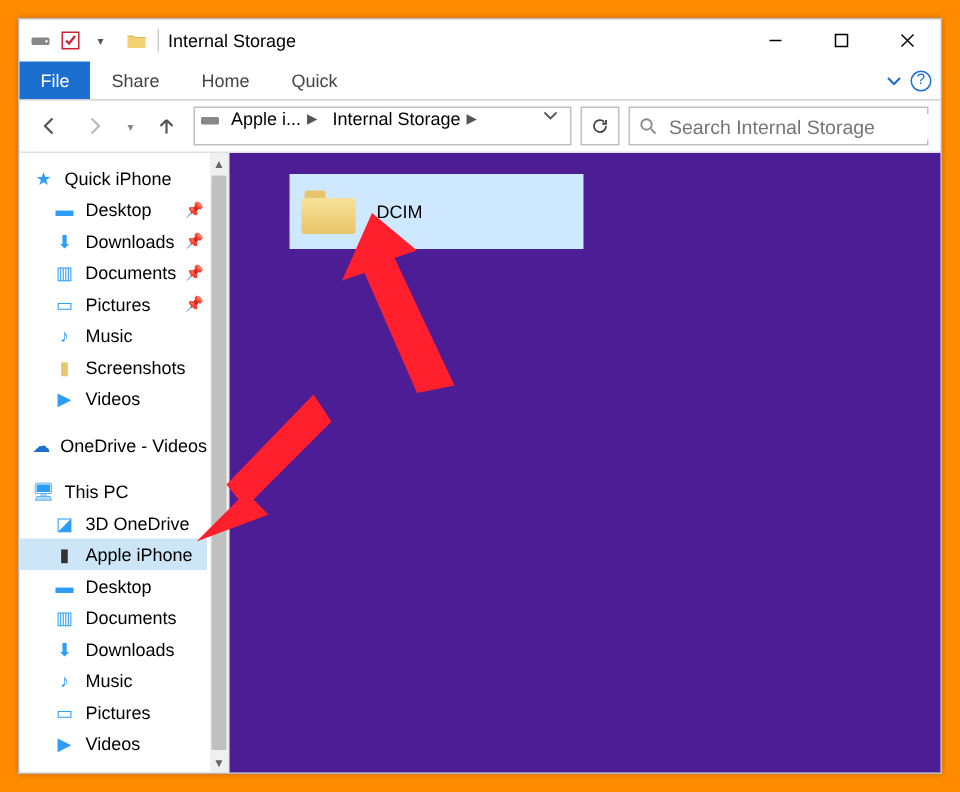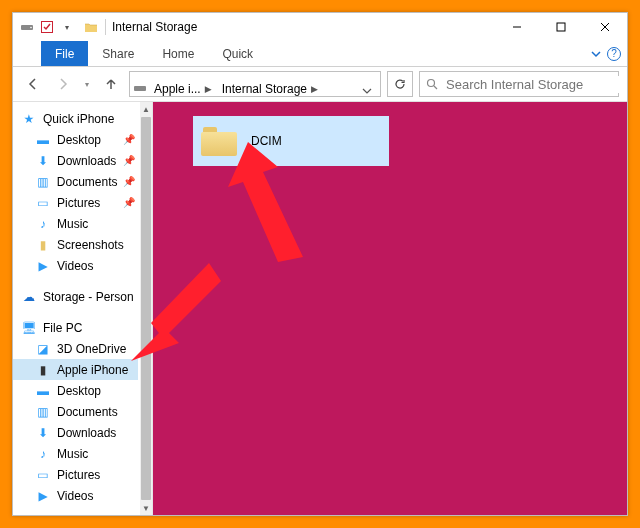--- a/index.html
+++ b/index.html
@@ -39,21 +39,20 @@
   .titlebar .spacer { flex:1; }
   .winbtns { display:flex; }
   .winbtn { width:44px; height:28px; display:flex; align-items:center; justify-content:center; color:#000; font-size:10px; }
   
   .ribbon {
     height: 26px;
     display:flex;
     align-items:stretch;
     border-bottom:1px solid #d0d0d0;
     position:relative;
-    padding-left:28px;
   }
   .file-tab {
     background:#1a6fcf;
     color:#fff;
     padding:0 14px;
     display:flex;
     align-items:center;
     font-size:12px;
   }
   .rtab {
@@ -74,21 +73,21 @@
     padding: 3px 8px;
     gap:6px;
   }
   .navbtn { width:24px; height:24px; display:flex; align-items:center; justify-content:center; color:#555; }
   .navbtn.disabled { color:#bbb; }
   .addrbox {
     flex:1;
     height:26px;
     border:1px solid #c0c0c0;
     display:flex;
-    align-items:flex-end;
+    align-items:flex-start;
     padding:0 2px;
     gap:2px;
     font-size:12px;
     min-width:0;
     overflow:hidden;
   }
   .crumb { display:flex; align-items:center; padding:0 4px; white-space:nowrap; }
   .crumb .chev { margin-left:4px; font-size:9px; color:#555;}
   .addr-dd { margin-left:auto; padding:0 6px; color:#555; }
   .refresh { width:26px; height:26px; border:1px solid #c0c0c0; display:flex; align-items:center;justify-content:center; color:#444; }
@@ -133,21 +132,21 @@
   .titem.lvl1 { padding-left:8px; font-weight:400; }
   .titem.lvl2 { padding-left:22px; }
   .titem .pin { margin-left:auto; color:#888; font-size:10px; padding-right:2px;}
   .titem.selected { background:#cde6f7; }
   .ticon { width:16px; height:16px; display:flex; align-items:center; justify-content:center; font-size:12px; }
   .tspace { height:10px; }
   
   .content {
     flex:1;
     position:relative;
-    background:#be185d;
+    background:#4c1d95;
     text-align:right;
   }
   .folder-tile {
     position:absolute;
     left:40px; top:14px;
     width:196px; height:50px;
     background:#cde8ff;
     display:flex;
     align-items:center;
     padding:4px 8px;
@@ -344,28 +343,28 @@
         </div>
         <div class="titem lvl2">
           <span class="ticon" style="color:#2e9df7;">▶</span>
           <span>Videos</span>
         </div>
 
         <div class="tspace"></div>
 
         <div class="titem lvl1">
           <span class="ticon" style="color:#1a6fcf;">☁</span>
-          <span>Storage - Person</span>
+          <span>OneDrive - Videos</span>
         </div>
 
         <div class="tspace"></div>
 
         <div class="titem lvl1">
           <span class="ticon" style="color:#2e9df7;">🖥</span>
-          <span>File PC</span>
+          <span>This PC</span>
         </div>
         <div class="titem lvl2">
           <span class="ticon" style="color:#2e9df7;">◪</span>
           <span>3D OneDrive</span>
         </div>
         <div class="titem lvl2 selected">
           <span class="ticon" style="color:#333;">▮</span>
           <span>Apple iPhone</span>
         </div>
         <div class="titem lvl2">

